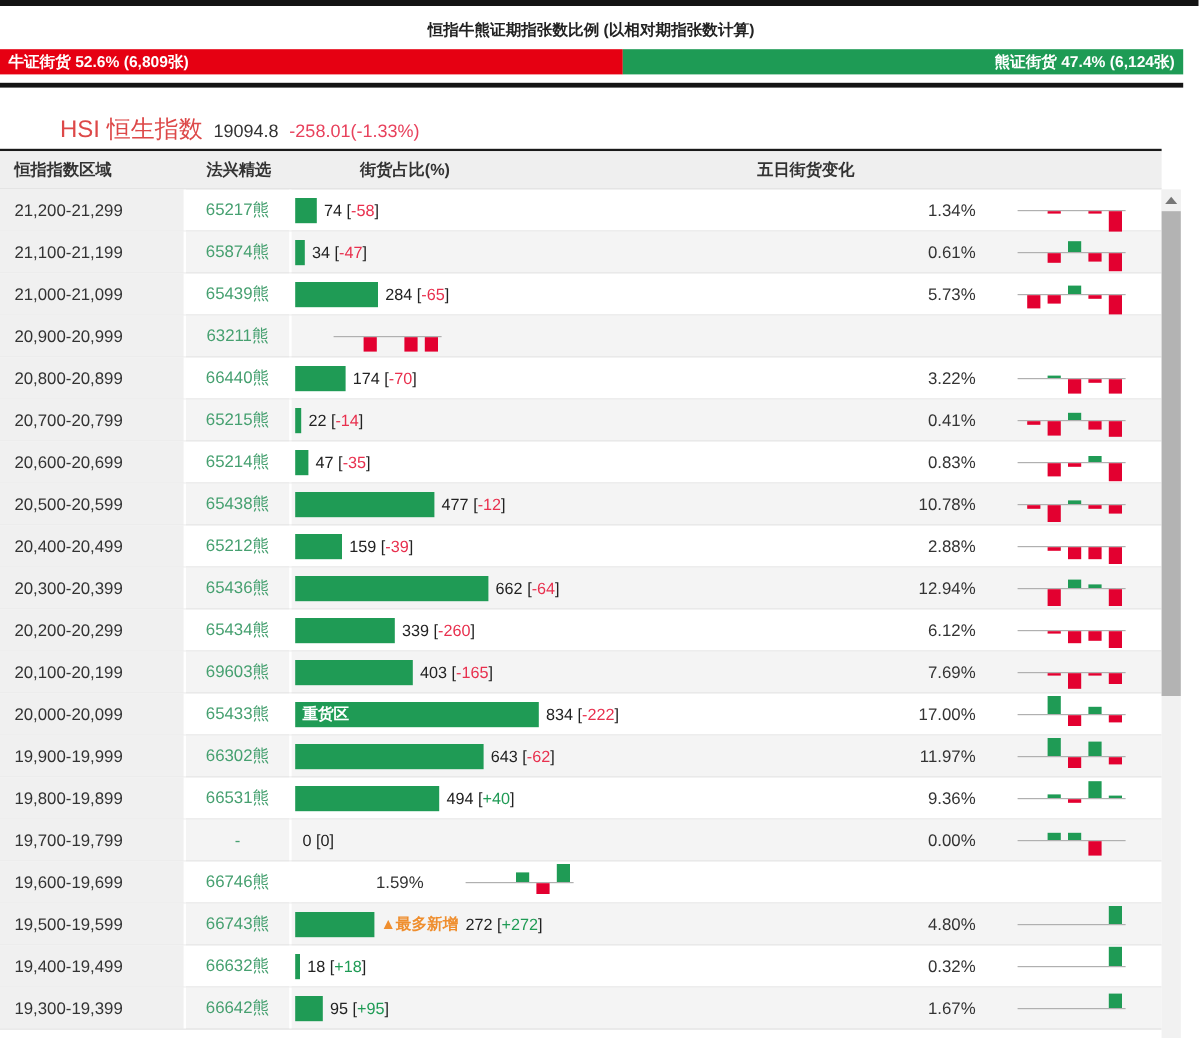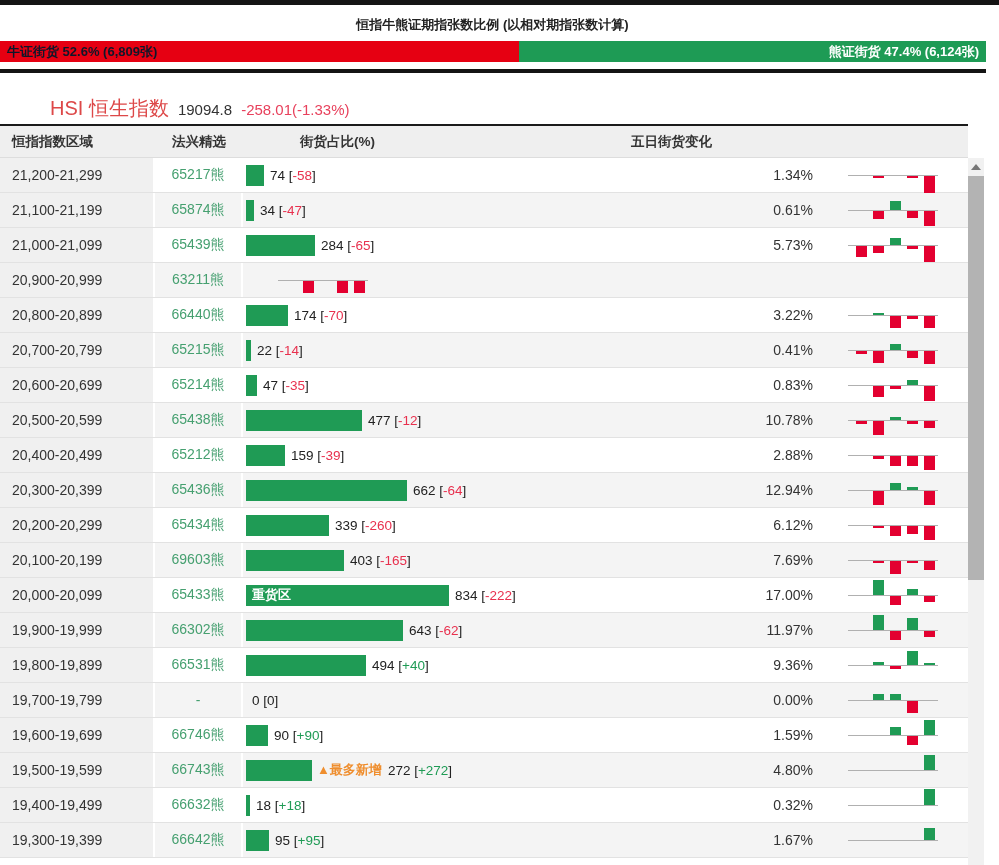--- a/index.html
+++ b/index.html
@@ -2,21 +2,21 @@
 <html><head>
 <meta charset="utf-8">
 <style>
   html,body{margin:0;padding:0;background:#fff;}
   .screen{position:relative;width:999px;height:865px;background:#fff;overflow:hidden;
     font-family:"Liberation Sans","DejaVu Sans",sans-serif;color:#333;}
   .topbar{position:absolute;top:0;left:0;width:999px;height:5px;background:#141414;}
   .page-title{position:absolute;top:16px;left:0;width:985px;text-align:center;
     font-size:13px;font-weight:700;color:#222;}
   .ratio-bar{position:absolute;top:41px;left:0;width:986px;height:21px;display:flex;}
-  .ratio-bar .bull{width:52.6%;background:#e60012;color:#0f172a;font-size:13px;font-weight:700;
+  .ratio-bar .bull{width:52.6%;background:#e60012;color:#ffffff;font-size:13px;font-weight:700;
     line-height:21px;padding-left:7px;box-sizing:border-box;white-space:nowrap;}
   .ratio-bar .bear{flex:1;background:#1e9b55;color:#fff;font-size:13px;font-weight:700;
     line-height:21px;text-align:right;padding-right:7px;box-sizing:border-box;white-space:nowrap;}
   .black-divider{position:absolute;top:69px;left:0;width:986px;height:4px;background:#141414;}
   .index-line{position:absolute;top:86px;left:14px;display:flex;align-items:baseline;gap:9px;}
   .index-name{font-size:20px;color:#dd4848;margin-left:36px;}
   .index-price{font-size:15px;color:#333;}
   .index-change{font-size:15px;color:#e8415c;margin-top:15px;}
 
   .table{position:absolute;top:124px;left:0;width:968px;border-top:2px solid #1a1a1a;}
@@ -408,27 +408,20 @@
         <div class="axis"></div>
       <div class="mbar up" style="left: 25px; height: 6px;"></div>
               <div class="mbar up" style="left: 42px; height: 6px;"></div>
               <div class="mbar down" style="left: 59px; height: 12px;"></div>
             </div>
     </div>
   </div>
         <div class="tr">
     <div class="td c1">19,600-19,699</div>
     <div class="td c2">66746熊</div>
-    <div class="td c3">
-      <div class="bar" style="width: 22px;">
-        
-      </div>
-
-      <span class="valtext">90 [<span class="pos">+90</span>]</span>
-    </div>
     <div class="td c4">1.59%</div>
     <div class="td c5">
       <div class="minichart">
         <div class="axis"></div>
       <div class="mbar up" style="left: 42px; height: 8px;"></div>
               <div class="mbar down" style="left: 59px; height: 9px;"></div>
               <div class="mbar up" style="left: 76px; height: 15px;"></div>
             </div>
     </div>
   </div>

